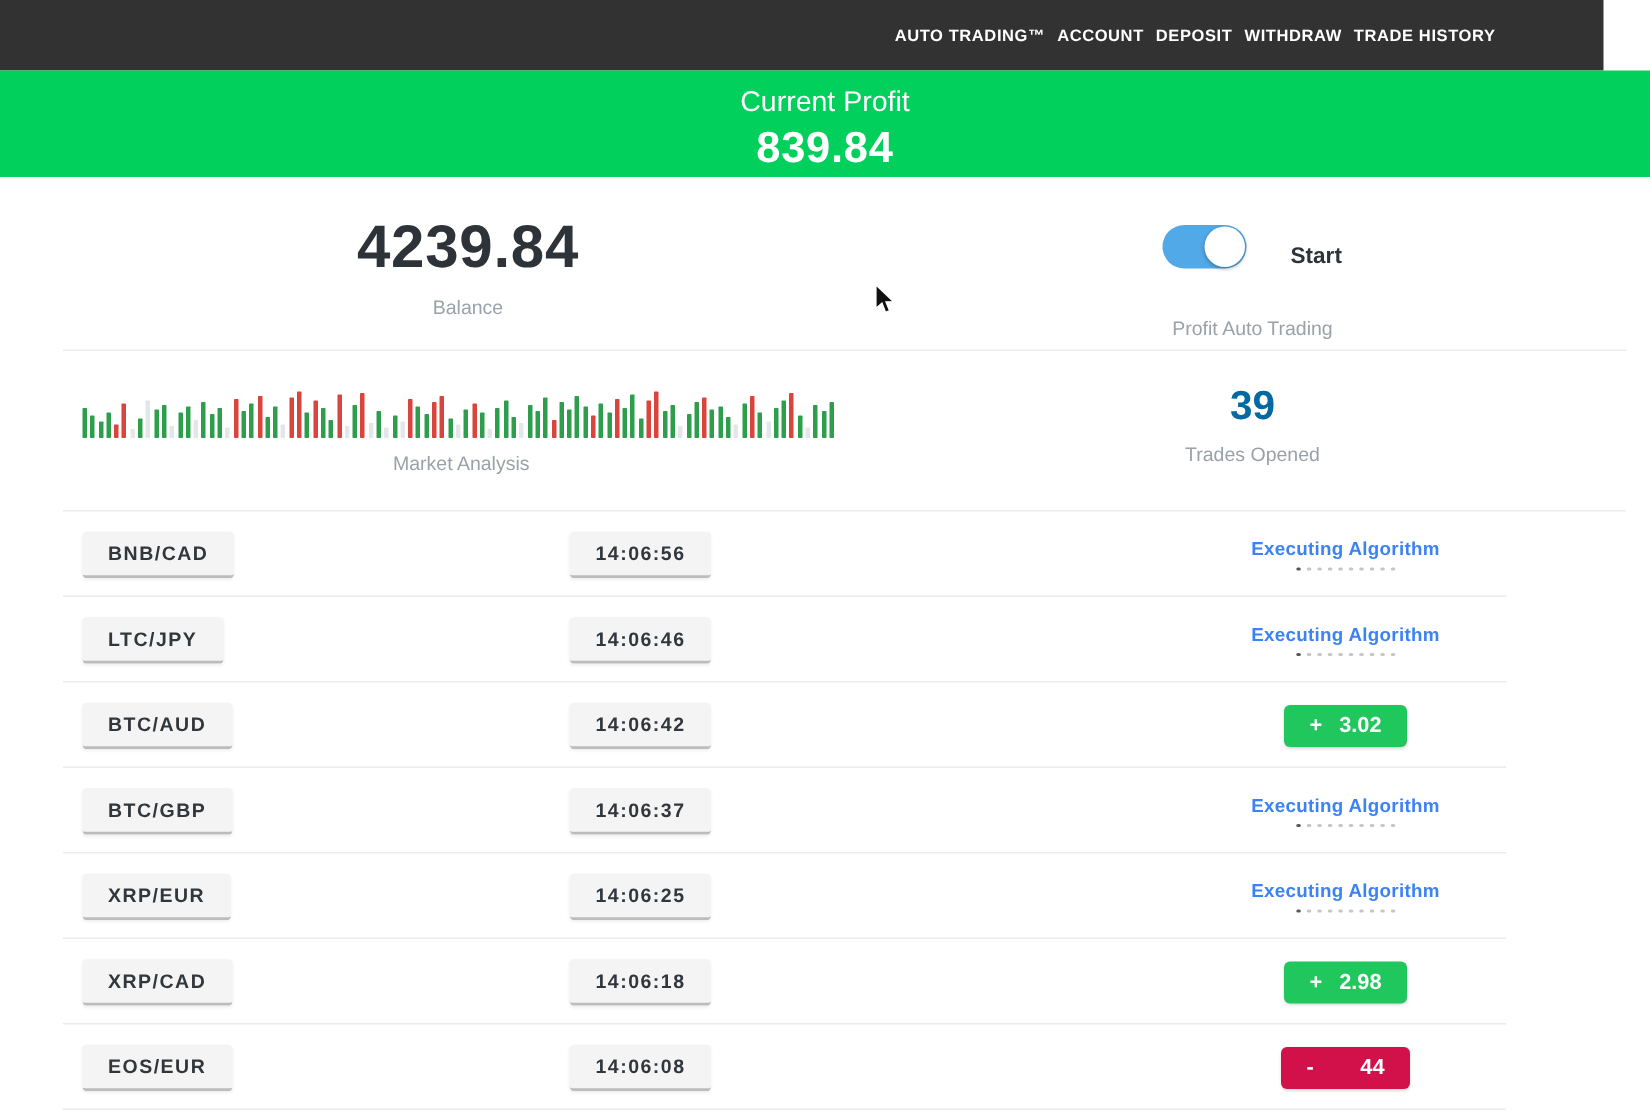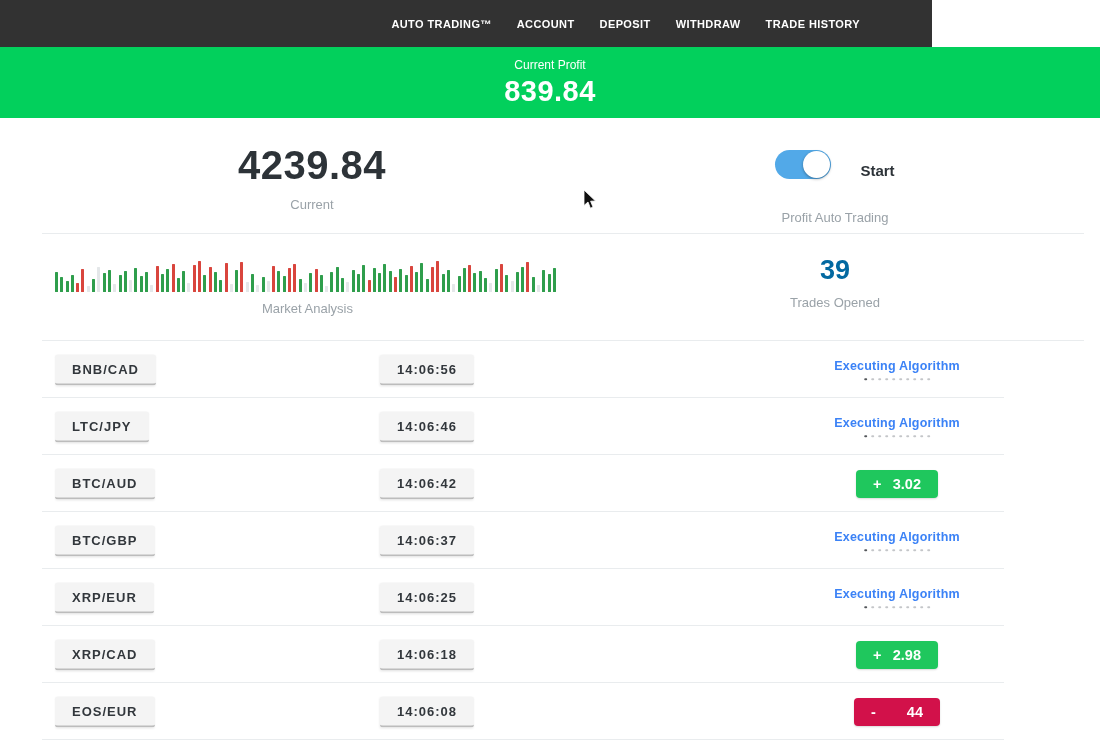--- a/index.html
+++ b/index.html
@@ -1,26 +1,26 @@
 <!DOCTYPE html>
 <html><head>
 <meta charset="utf-8">
 <style>
   html,body{margin:0;padding:0;background:#fff;}
   body{width:1100px;height:742px;overflow:hidden;font-family:"Liberation Sans",sans-serif;}
   #page{position:relative;width:1100px;height:742px;background:#fff;}
 
   
-  .nav{position:absolute;top:0;left:0;width:932px;height:47px;background:#323232;
-       display:flex;justify-content:flex-end;align-items:center;gap:25px;box-sizing:border-box;padding-right:72px;}
+  .nav{position:absolute;top:0;left:0;width:1069px;height:47px;background:#323232;
+       display:flex;justify-content:flex-end;align-items:center;gap:8px;box-sizing:border-box;padding-right:72px;}
   .nav-item{color:#fff;font-size:11px;font-weight:bold;letter-spacing:.4px;cursor:pointer;white-space:nowrap;}
 
   
   .banner{position:absolute;top:47px;left:0;width:1100px;height:71px;background:#02d05c;color:#fff;text-align:center;box-sizing:border-box;padding-top:11px;}
-  .banner-label{font-size:12px;}
+  .banner-label{font-size:19px;}
   .banner-value{font-size:29px;font-weight:bold;letter-spacing:.5px;margin-top:3px;}
 
   
   .divider{position:absolute;left:42px;right:16px;height:1px;background:#e9ecee;}
   .balance-block{position:absolute;left:162px;top:143px;width:300px;text-align:center;}
   .big-number{font-size:40px;font-weight:bold;color:#2d3338;letter-spacing:.5px;}
   .sub-label{margin-top:9px;font-size:13px;color:#9aa2a8;}
 
   .toggle-block{position:absolute;left:695px;top:150px;width:280px;text-align:center;}
   .toggle-row{display:inline-flex;align-items:flex-end;gap:29px;}
@@ -70,21 +70,21 @@
       <div class="nav-item">TRADE HISTORY</div>
     </div>
 
   <div class="banner">
     <div class="banner-label">Current Profit</div>
     <div class="banner-value">839.84</div>
   </div>
 
   <div class="balance-block">
     <div class="big-number">4239.84</div>
-    <div class="sub-label">Current</div>
+    <div class="sub-label">Balance</div>
   </div>
 
   <div class="toggle-block">
     <div class="toggle-row">
       <div class="toggle">
         <div class="knob"></div>
       </div>
       <div class="toggle-label">Start</div>
     </div>
     <div class="toggle-caption">Profit Auto Trading</div>

